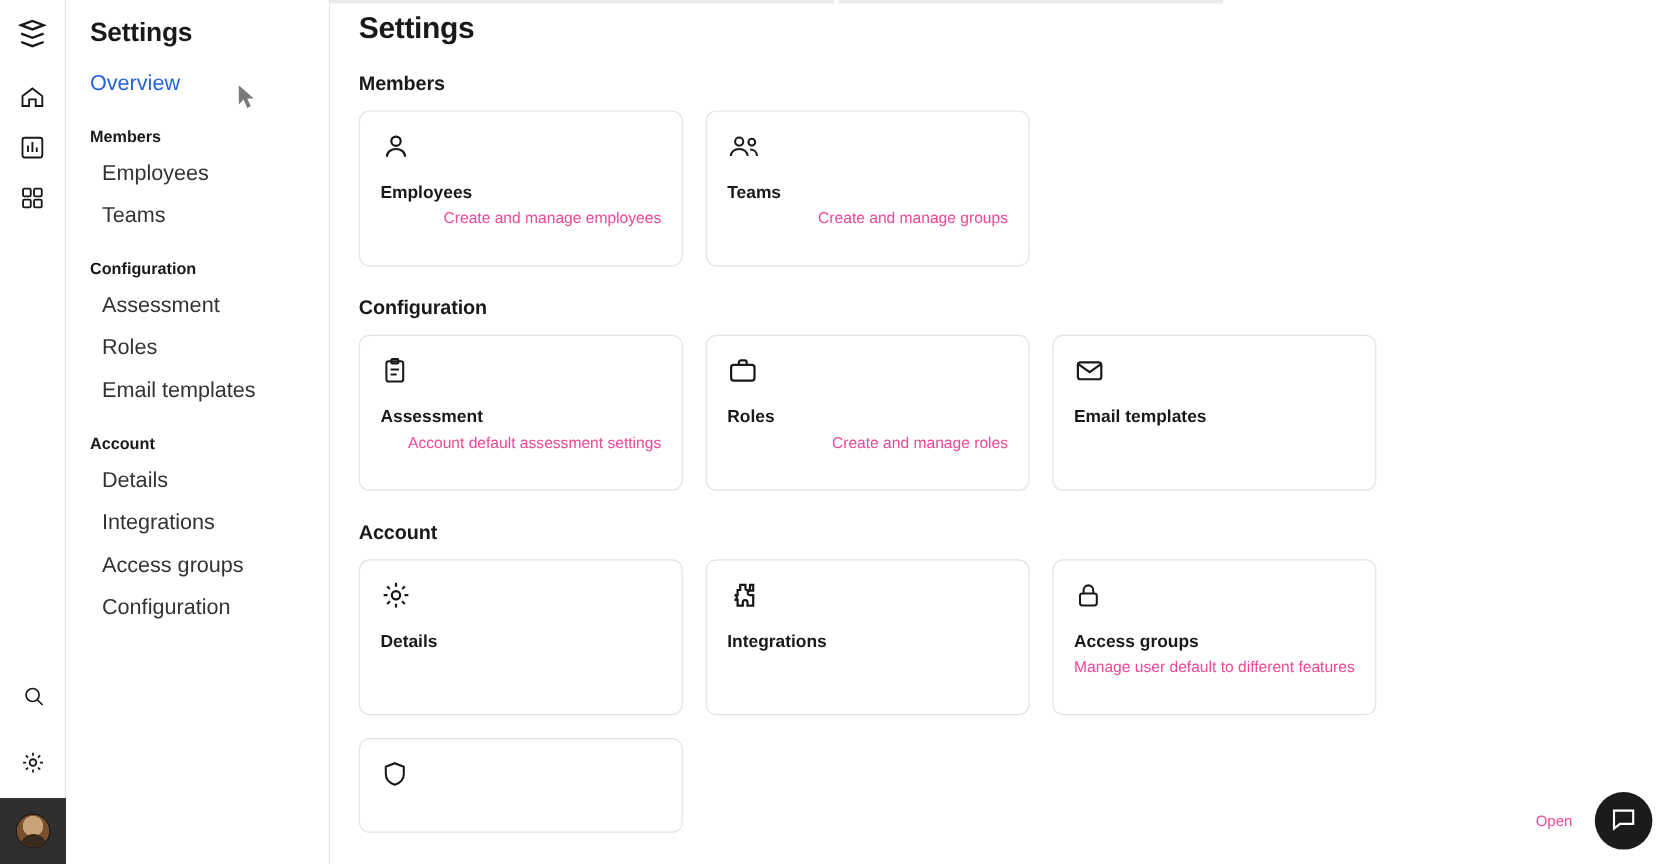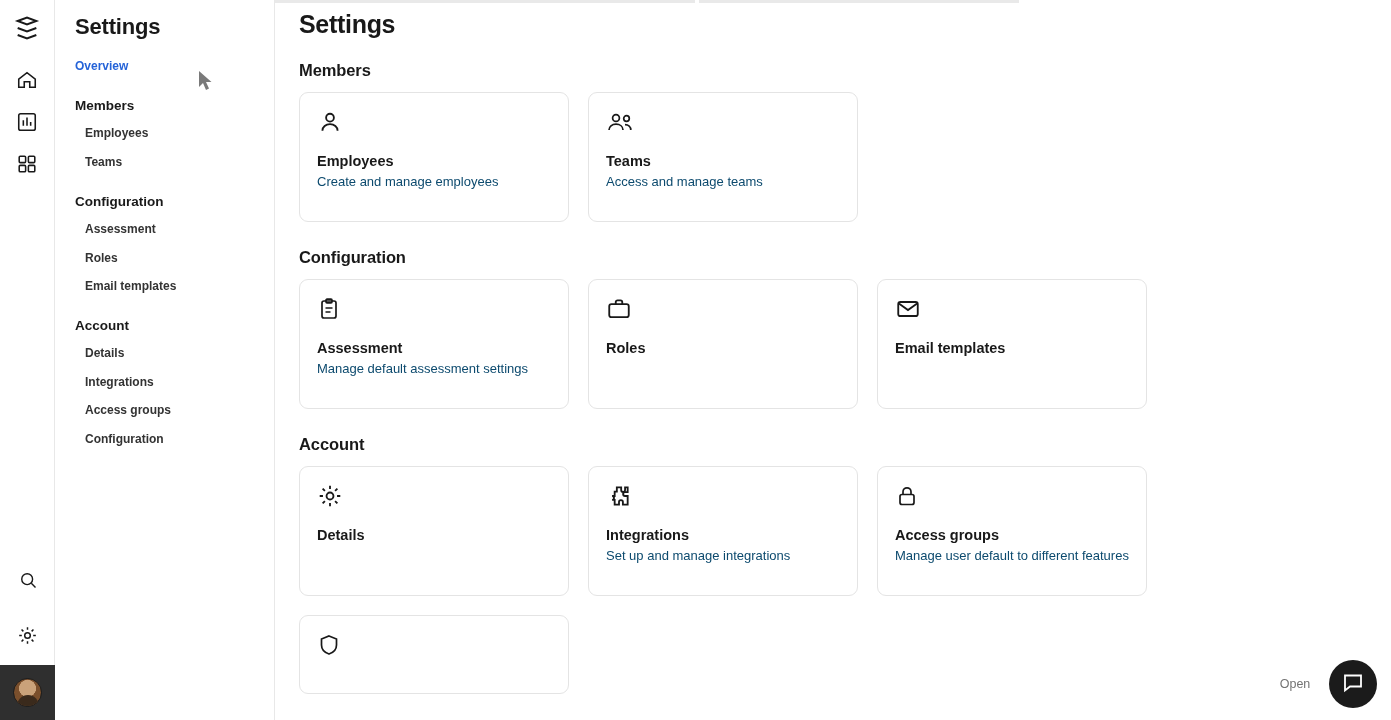--- a/index.html
+++ b/index.html
@@ -59,23 +59,23 @@
     background: #ffffff;
     border-right: 1px solid #e8e8e8;
     padding: 0 16px;
     position: relative;
   }
   .nav-title {
     font-size: 22px; font-weight: 700; letter-spacing: -0.2px;
     padding: 14px 4px 12px 4px;
   }
   .nav-link {
-    font-size: 12px; line-height: 1.2;
+    font-size: 18px; line-height: 1.2;
     padding: 7px 4px; border-radius: 5px;
-    cursor: pointer; color: #191919; font-weight: bold;
+    cursor: pointer; color: #191919;
   }
   .nav-link.active { color: #2563d8; }
   .nav-group {
     font-size: 13.5px; font-weight: 700;
     padding: 18px 4px 6px 4px;
   }
   .nav-sub { padding-left: 10px; }
   .nav-sub .nav-link { color: #333; }
 
   .cursor {
@@ -107,39 +107,39 @@
   .card {
     border: 1px solid #e4e4e4;
     border-radius: 9px;
     padding: 16px 17px 17px 17px;
     min-height: 130px;
     background: #fff;
     cursor: pointer;
   }
   .card-icon { height: 28px; margin-bottom: 16px; color: #191919; }
   .card-title { font-size: 14.5px; font-weight: 700; margin-bottom: 4px; }
-  .card-desc { font-size: 13px; color: #0c4a6e; line-height: 1.45; }
+  .card-desc { font-size: 13px; color: #ec4899; line-height: 1.45; text-align: right; }
 
   
   .strip {
     position: absolute; top: 0; height: 3px; background: #e9e9e9;
   }
 
   
   .chat-wrap {
     position: absolute; right: 14px; bottom: 12px;
     display: flex; align-items: center; gap: 10px;
   }
   .chat-btn {
     width: 48px; height: 48px; border-radius: 50%;
     display: flex; align-items: center; justify-content: center;
     cursor: pointer; background: #ffffff;
   }
   .chat-btn.dark { background: #1b1b1b; color: #fff; }
-  .chat-btn.light { background: #ffffff; color: #737373; }
+  .chat-btn.light { background: #ffffff; color: #ec4899; }
 </style>
 </head>
 <body>
 
 <div id="app">
 
   <div class="rail">
     <div class="rail-logo">
       <svg width="28" height="28" viewBox="0 0 24 24" fill="none" stroke="#191919" stroke-width="1.7">
         <path d="M4 6 L12 3 L20 6 L12 9 Z"></path>
@@ -276,50 +276,51 @@
         <div class="card">
           <div class="card-icon">
             <svg width="28" height="26" viewBox="0 0 28 24" fill="none" stroke="#191919" stroke-width="1.7">
               <circle cx="10" cy="8" r="3.4"></circle>
                 <path d="M3 20c0-3.5 3-5.8 7-5.8s7 2.3 7 5.8"></path>
               <circle cx="20.5" cy="8.5" r="2.8"></circle>
                 <path d="M19 14.6c3.4 0 5.8 2.2 5.8 5.4"></path>
             </svg>
           </div>
           <div class="card-title">Teams</div>
-          <div class="card-desc">Access and manage teams</div>
+          <div class="card-desc">Create and manage groups</div>
         </div>
 
       </div>
     </div>
 
     <div class="section">
       <div class="section-title">Configuration</div>
       <div class="grid">
 
         <div class="card">
           <div class="card-icon">
             <svg width="24" height="26" viewBox="0 0 24 24" fill="none" stroke="#191919" stroke-width="1.7">
               <rect x="5" y="4" width="14" height="17" rx="2"></rect>
               <rect x="9" y="2.2" width="6" height="3.6" rx="1"></rect>
               <path d="M8.5 11h7M8.5 15h5"></path>
             </svg>
           </div>
           <div class="card-title">Assessment</div>
-          <div class="card-desc">Manage default assessment settings</div>
+          <div class="card-desc">Account default assessment settings</div>
         </div>
 
         <div class="card">
           <div class="card-icon">
             <svg width="26" height="26" viewBox="0 0 24 24" fill="none" stroke="#191919" stroke-width="1.7">
               <rect x="3" y="7.5" width="18" height="12" rx="2"></rect>
               <path d="M9 7.5V5.6c0-.9.7-1.6 1.6-1.6h2.8c.9 0 1.6.7 1.6 1.6v1.9"></path>
             </svg>
           </div>
           <div class="card-title">Roles</div>
+          <div class="card-desc">Create and manage roles</div>
         </div>
 
         <div class="card">
           <div class="card-icon">
             <svg width="26" height="26" viewBox="0 0 24 24" fill="none" stroke="#191919" stroke-width="1.7">
               <rect x="3" y="5.5" width="18" height="13" rx="2"></rect>
               <path d="M3.6 7 L12 13 L20.4 7"></path>
             </svg>
           </div>
           <div class="card-title">Email templates</div>
@@ -342,21 +343,20 @@
           <div class="card-title">Details</div>
         </div>
 
         <div class="card">
           <div class="card-icon">
             <svg width="26" height="26" viewBox="0 0 24 24" fill="none" stroke="#191919" stroke-width="1.7">
               <path d="M10 4h4v2.4a1.8 1.8 0 1 0 3.6 0V4H20v4.4h-2.4a1.8 1.8 0 1 0 0 3.6H20V20h-4.4v-2.4a1.8 1.8 0 1 0-3.6 0V20H8v-4.4H5.6a1.8 1.8 0 1 0 0-3.6H8V8h2z"></path>
             </svg>
           </div>
           <div class="card-title">Integrations</div>
-          <div class="card-desc">Set up and manage integrations</div>
         </div>
 
         <div class="card">
           <div class="card-icon">
             <svg width="24" height="26" viewBox="0 0 24 24" fill="none" stroke="#191919" stroke-width="1.7">
               <rect x="5" y="10.5" width="14" height="10" rx="2"></rect>
               <path d="M8 10.5V7.8a4 4 0 0 1 8 0v2.7"></path>
             </svg>
           </div>
           <div class="card-title">Access groups</div>

